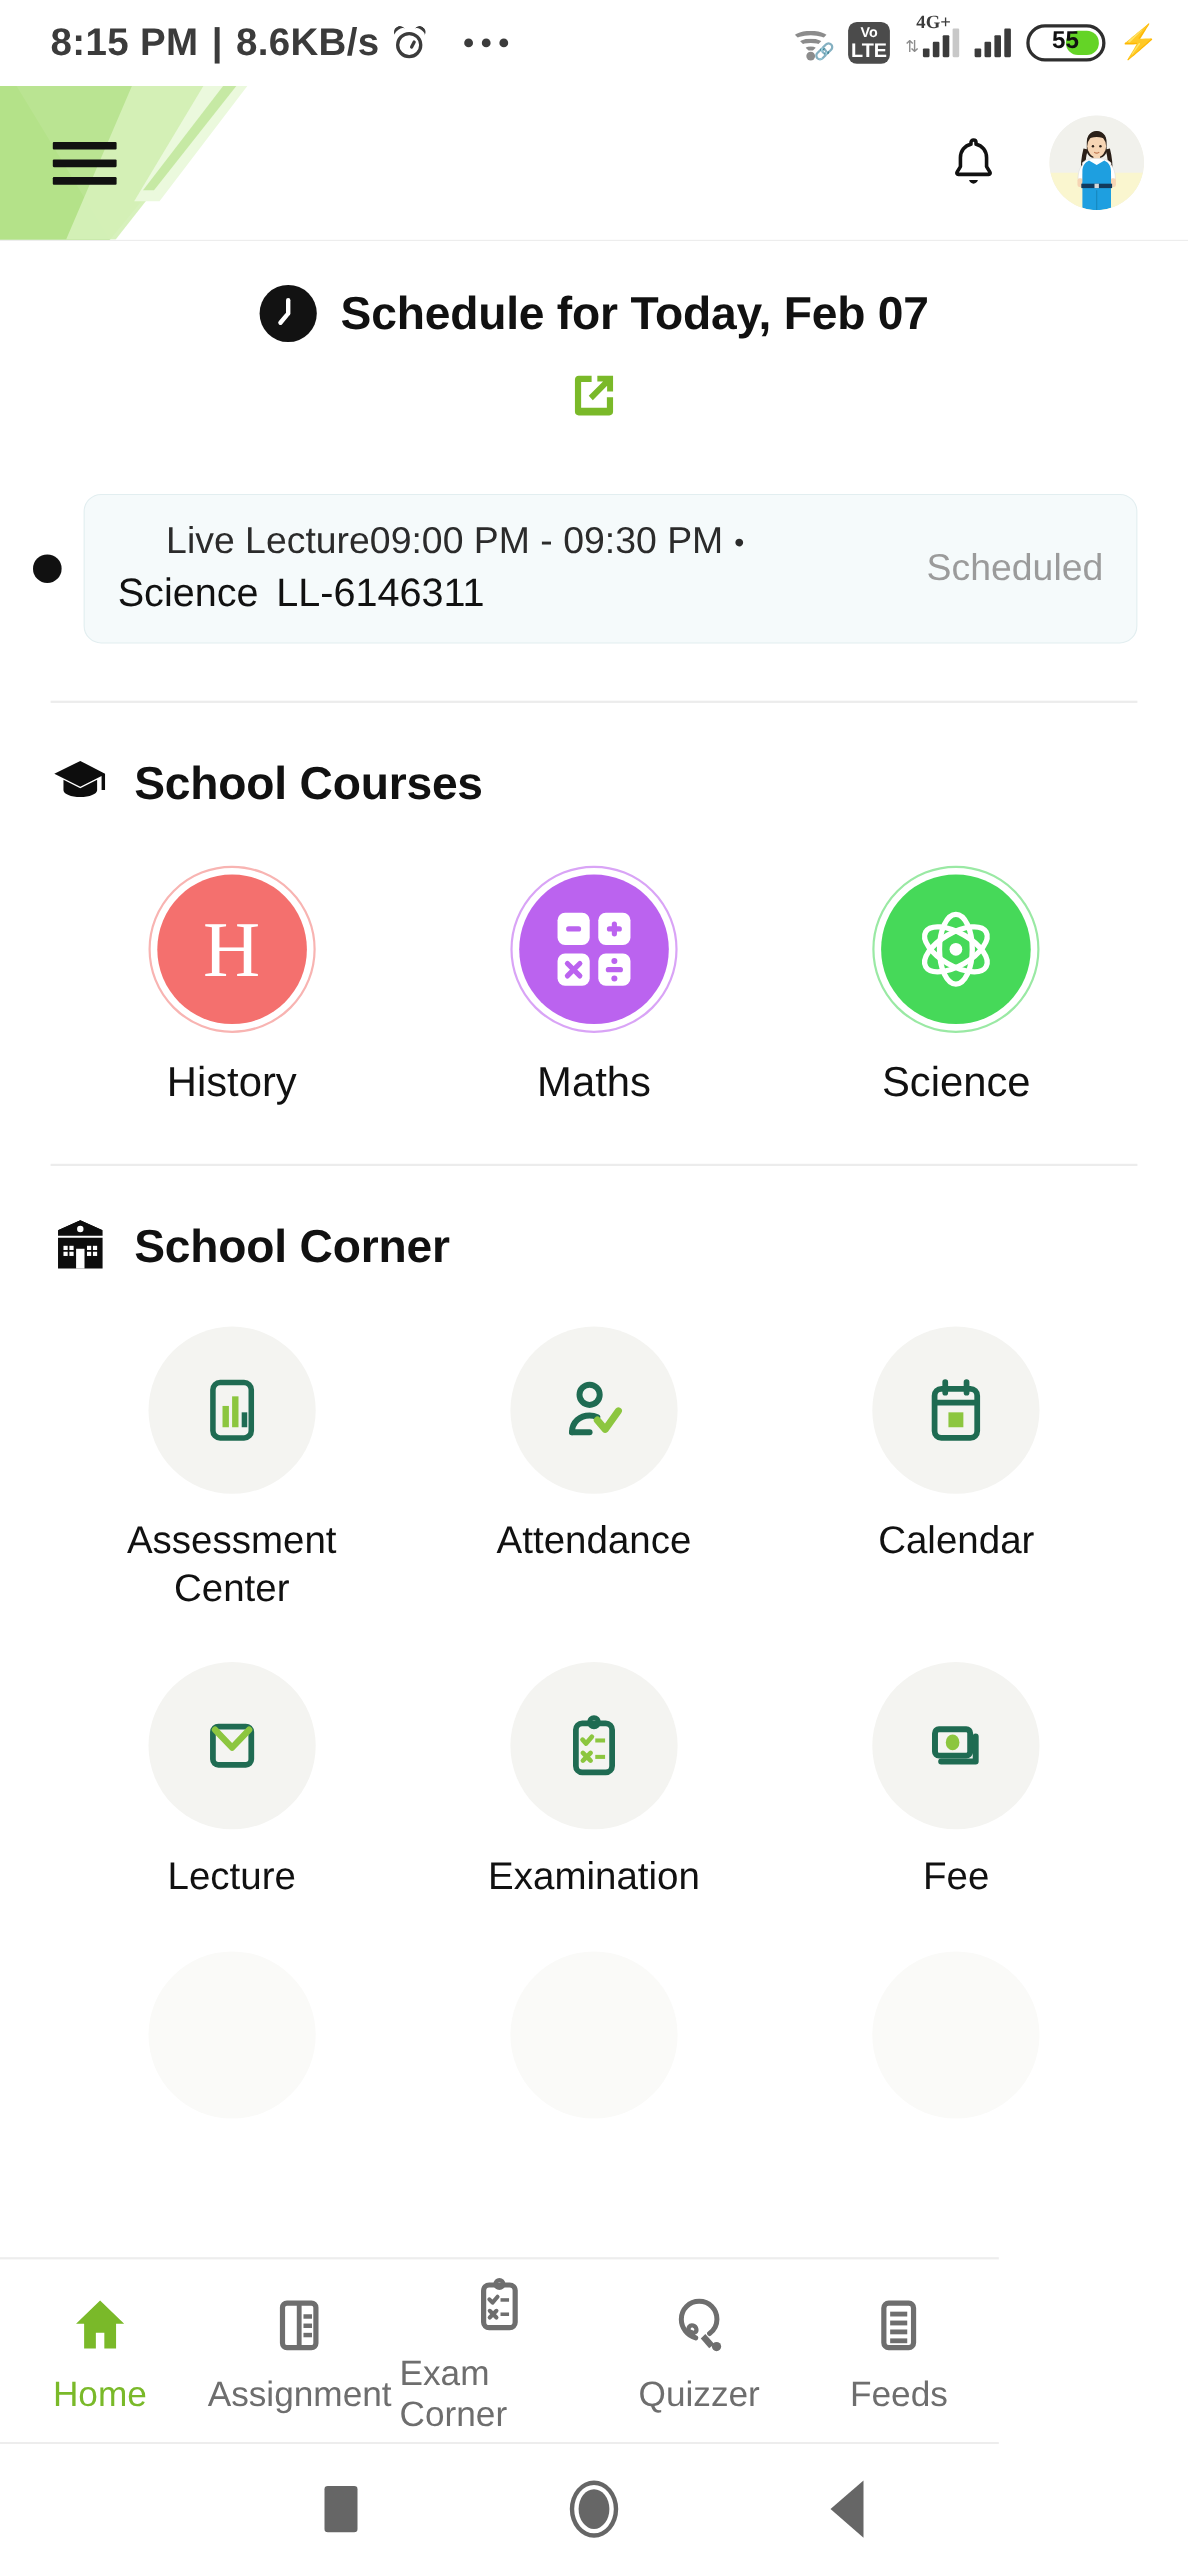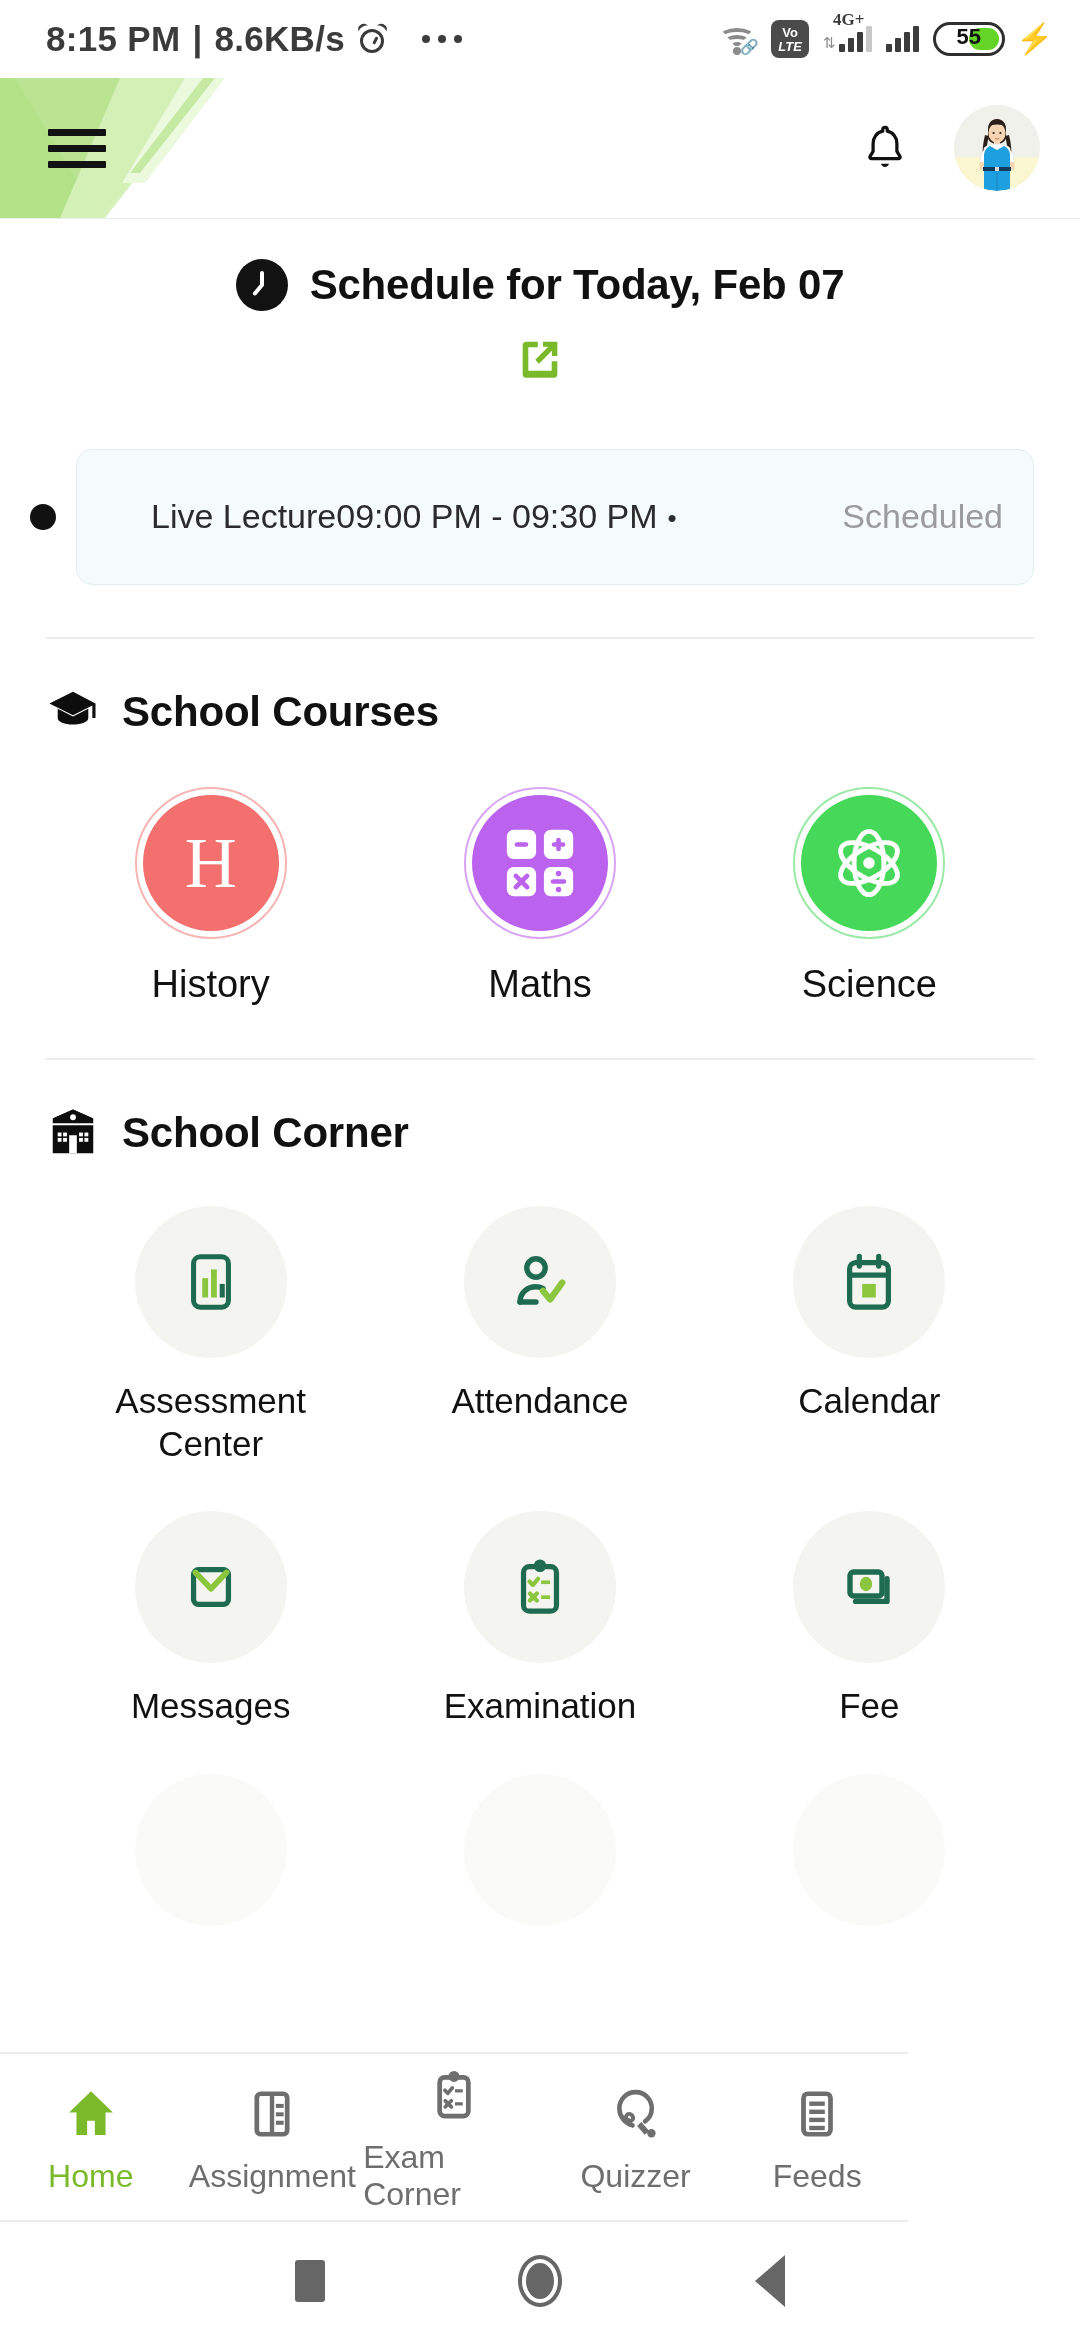--- a/index.html
+++ b/index.html
@@ -51,21 +51,21 @@
   .wifi .a3{ width:12px; height:7px;  top:18px; }
   .wifi .dot{ position:absolute; left:50%; transform:translateX(-50%); bottom:-1px; width:8px;height:8px; background:#8c8c8c; border-radius:50%; }
   .wifi .lnk{ position:absolute; right:-2px; bottom:-2px; font-size:15px; color:#9a9a9a; }
 
   .volte{
     width:38px; height:38px; background:#4b4b4b; border-radius:8px;
     color:#fff; display:flex; flex-direction:column; align-items:center; justify-content:center;
     line-height:1;
   }
   .volte .t{ font-size:13px; font-weight:bold; }
-  .volte .b{ font-size:13px; font-weight:bold; margin-top:1px;font-style:italic;}
+  .volte .b{ font-size:18px; font-weight:bold; margin-top:1px;}
 
   .netgroup{ display:flex; align-items:flex-end; gap:3px; position:relative;font-family:Liberation Serif, serif; }
   .netlabel{ position:absolute; top:-16px; left:10px; font-size:17px; font-weight:bold; color:#3b3b3b; }
   .arrows{ font-size:15px; color:#8c8c8c; line-height:1; margin-bottom:1px; }
   .bars{ display:flex; align-items:flex-end; gap:3px; }
   .bars i{ width:6px; background:#3b3b3b; display:block; border-radius:1px; }
   .bars i:nth-child(1){ height:8px; }
   .bars i:nth-child(2){ height:14px; }
   .bars i:nth-child(3){ height:20px; }
   .bars i:nth-child(4){ height:26px; }
@@ -326,20 +326,23 @@
       </svg>
     </span>
   </div>
 
   <div class="sched-row">
     <span class="bullet"></span>
     <div class="sched-card">
       <div class="sc-main">
         <div class="sc-line1">
           <span>Live Lecture</span><span>09:00 PM - 09:30 PM</span><span class="sep">•</span>
+        </div>
+        <div class="sc-line2">
+          <span>Science</span><span class="code">LL-6146311</span>
         </div>
       </div>
       <div class="sc-status">Scheduled</div>
     </div>
   </div>
 
   <div class="hr"></div>
 
   <div class="sect-head courses-head">
     <svg width="54" height="54" viewBox="0 0 24 24">
@@ -463,21 +466,21 @@
     </div>
 
     <div class="corner-row">
       <div class="cell">
         <div class="corner-circ">
           <svg width="62" height="62" viewBox="0 0 32 32">
             <rect x="7" y="7" width="18" height="18" rx="2.6" fill="none" stroke="#1f6b52" stroke-width="2.7"></rect>
             <path d="M8 8.5l8 8.4 8-8.4" fill="none" stroke="#8cc63f" stroke-width="3" stroke-linecap="round" stroke-linejoin="round"></path>
           </svg>
         </div>
-        <span class="corner-label">Messages</span>
+        <span class="corner-label">Lecture</span>
       </div>
       <div class="cell">
         <div class="corner-circ">
           <svg width="62" height="62" viewBox="0 0 32 32">
             <rect x="7.5" y="5.5" width="17" height="23" rx="3" fill="none" stroke="#1f6b52" stroke-width="2.7"></rect>
             <circle cx="16" cy="5" r="2.1" fill="none" stroke="#1f6b52" stroke-width="2.3"></circle>
             <path d="M10.6 13.2l1.7 1.8 2.7-3.2" fill="none" stroke="#8cc63f" stroke-width="2.2" stroke-linecap="round" stroke-linejoin="round"></path>
             <rect x="16.6" y="12.6" width="4.6" height="1.9" fill="#8cc63f"></rect>
             <g stroke="#8cc63f" stroke-width="2.2" stroke-linecap="round">
               <line x1="10.8" y1="19.4" x2="14.4" y2="23"></line>

